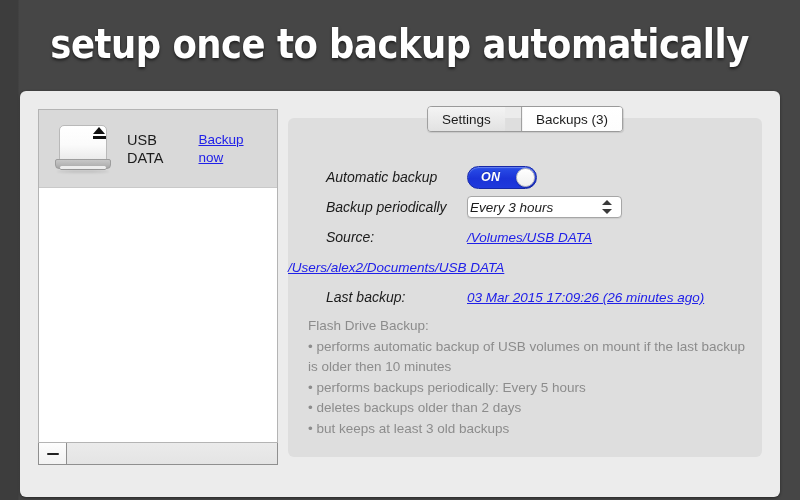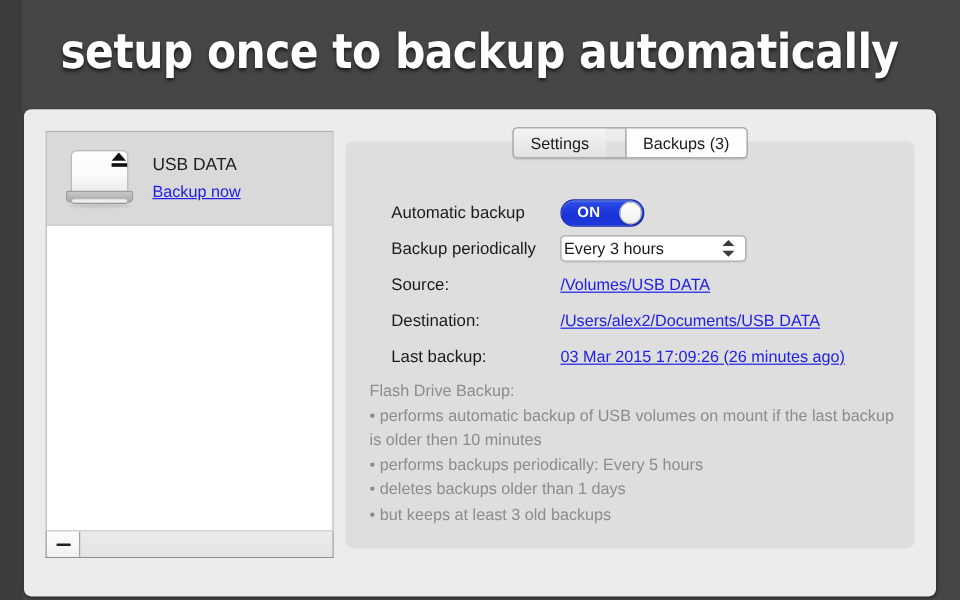--- a/index.html
+++ b/index.html
@@ -152,21 +152,21 @@
     left: 0;
     top: 9px;
     width: 13px;
     height: 3px;
     background: #111111;
   }
 
   .drive-info {
     margin-left: 14px;
     display: flex;
-    flex-direction: column;
+    flex-direction: row;
     justify-content: center;
     gap: 4px;
   }
   .drive-name {
     font-size: 14.5px;
     color: #1c1c1c;
     line-height: 18px;
   }
   .drive-link {
     font-size: 13.5px;
@@ -257,20 +257,21 @@
     position: absolute;
     left: 0;
     top: 44px;
     width: 100%;
   }
   .row {
     position: relative;
     height: 30px;
     display: flex;
     align-items: center;
+    font-style: italic;
   }
   .row-label {
     width: 179px;
     padding-left: 38px;
     box-sizing: border-box;
     font-size: 14px;
     color: #1b1b1b;
     white-space: nowrap;
   }
   .row-value {
@@ -441,34 +442,33 @@
             <span class="combo-arrows"></span>
           </div>
         </div>
 
         <div class="row">
           <div class="row-label">Source:</div>
           <div class="row-value">/Volumes/USB DATA</div>
         </div>
 
         <div class="row">
-          <div class="row-label">Destination:</div>
           <div class="row-value">/Users/alex2/Documents/USB DATA</div>
         </div>
 
         <div class="row">
           <div class="row-label">Last backup:</div>
           <div class="row-value">03 Mar 2015 17:09:26 (26 minutes ago)</div>
         </div>
 
       </div>
 
       <div class="description">
         <div class="dline">Flash Drive Backup:</div>
         <div class="dline bullet-line">• performs automatic backup of USB volumes on mount if the last backup is older then 10 minutes</div>
         <div class="dline bullet-line">• performs backups periodically: Every 5 hours</div>
-        <div class="dline bullet-line">• deletes backups older than 1 days</div>
+        <div class="dline bullet-line">• deletes backups older than 2 days</div>
         <div class="dline bullet-line">• but keeps at least 3 old backups</div>
       </div>
 
     </div>
   </div>
 </div>
 
 </body></html>

